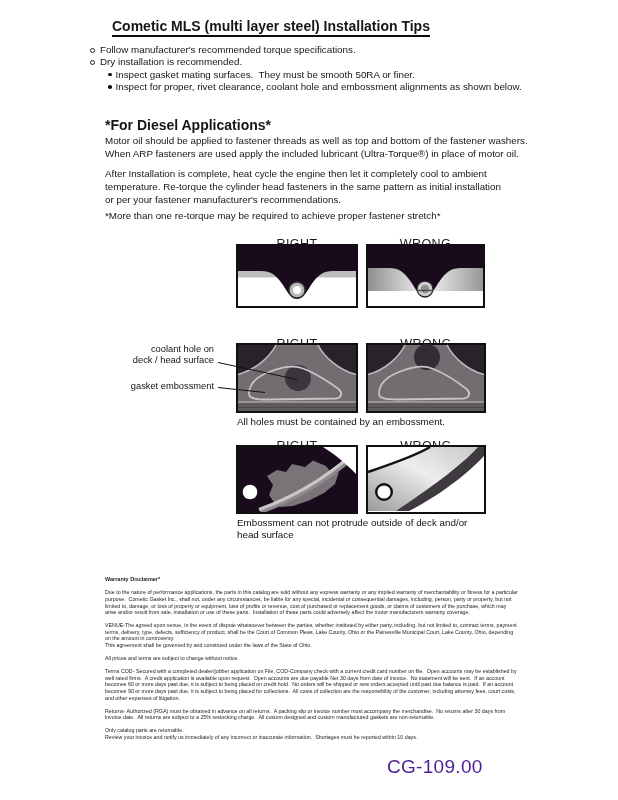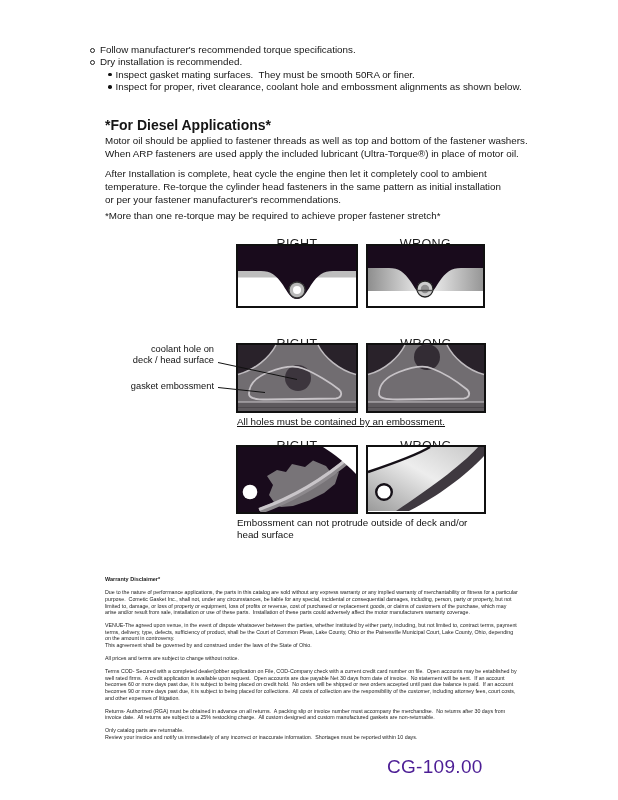--- a/index.html
+++ b/index.html
@@ -26,20 +26,21 @@
   .disc-head{font-weight:bold;font-size:11px;margin:0 0 13px 0;}
   .disc-p{margin:0 0 13px 0;white-space:pre-wrap;}
   .footer-code{left:387px;top:756px;font-size:19px;color:#4c1d95;letter-spacing:0.3px;}
   svg{display:block;}
 </style>
 </head>
 <body>
 
 <div class="page">
 
+  <div class="abs title">Cometic MLS (multi layer steel) Installation Tips</div>
 
   <div class="abs tips">
     <div class="tip-row">
       <span class="odot"></span>
       <span class="pre">Follow manufacturer's recommended torque specifications.</span>
     </div>
     <div class="tip-row">
       <span class="odot"></span>
       <span class="pre">Dry installation is recommended.</span>
     </div>
@@ -123,21 +124,21 @@
     <path d="M81,2 C87,14 101,27 118,31.5" fill="none" stroke="#bfbbbf" stroke-width="1.6"></path>
     <circle cx="61" cy="14" r="13" fill="#332c34"></circle>
     <path d="M13,51 C13,42 20,34 33,29 C46,24 58,22 66,25.5 C78,30 93,40 101,46.5 C104.5,49.5 104,54.5 98,55.5 L31,56.5 C20,56.5 13,55.5 13,51 Z" fill="none" stroke="#c7c3c7" stroke-width="1.8"></path>
   </svg>
 
   <svg class="abs" style="left:110px;top:330px;" width="390" height="100" viewBox="0 0 390 100">
     <line x1="108" y1="32.5" x2="187" y2="49.5" stroke="#111111" stroke-width="1"></line>
     <line x1="108" y1="57.5" x2="155" y2="62.5" stroke="#111111" stroke-width="1"></line>
   </svg>
 
-  <div class="abs cap" style="left:237px;top:416px;text-decoration:underline;">All holes must be contained by an embossment.</div>
+  <div class="abs cap" style="left:237px;top:416px;">All holes must be contained by an embossment.</div>
 
   <div class="abs dlabel" style="left:236px;top:431px;width:122px;">RIGHT</div>
   <div class="abs dlabel" style="left:366px;top:431px;width:120px;">WRONG</div>
 
   <svg class="abs" style="left:236px;top:445px;" width="122" height="69" viewBox="0 0 122 69">
     <rect x="1" y="1" width="120" height="67" fill="#190b1c" stroke="#101010" stroke-width="2"></rect>
     <path d="M40,60 L33,50 L37,40 L31,31 L41,25 L50,27 L56,19 L69,22 L77,15.5 L90,21 L96,29 L103,27 L99,39 L88,48 L73,55.5 L57,61 L45,62 Z" fill="#787478"></path>
     <path d="M24,66 C52,56 86,38 116,12" fill="none" stroke="#8d898d" stroke-width="6"></path>
     <path d="M23,64.5 C51,54.5 85,36.5 115,10.5" fill="none" stroke="#c9c5c9" stroke-width="3"></path>
     <path d="M87,2 L120,2 L120,29 C109,17.5 98,9 87,2 Z" fill="#ffffff"></path>

